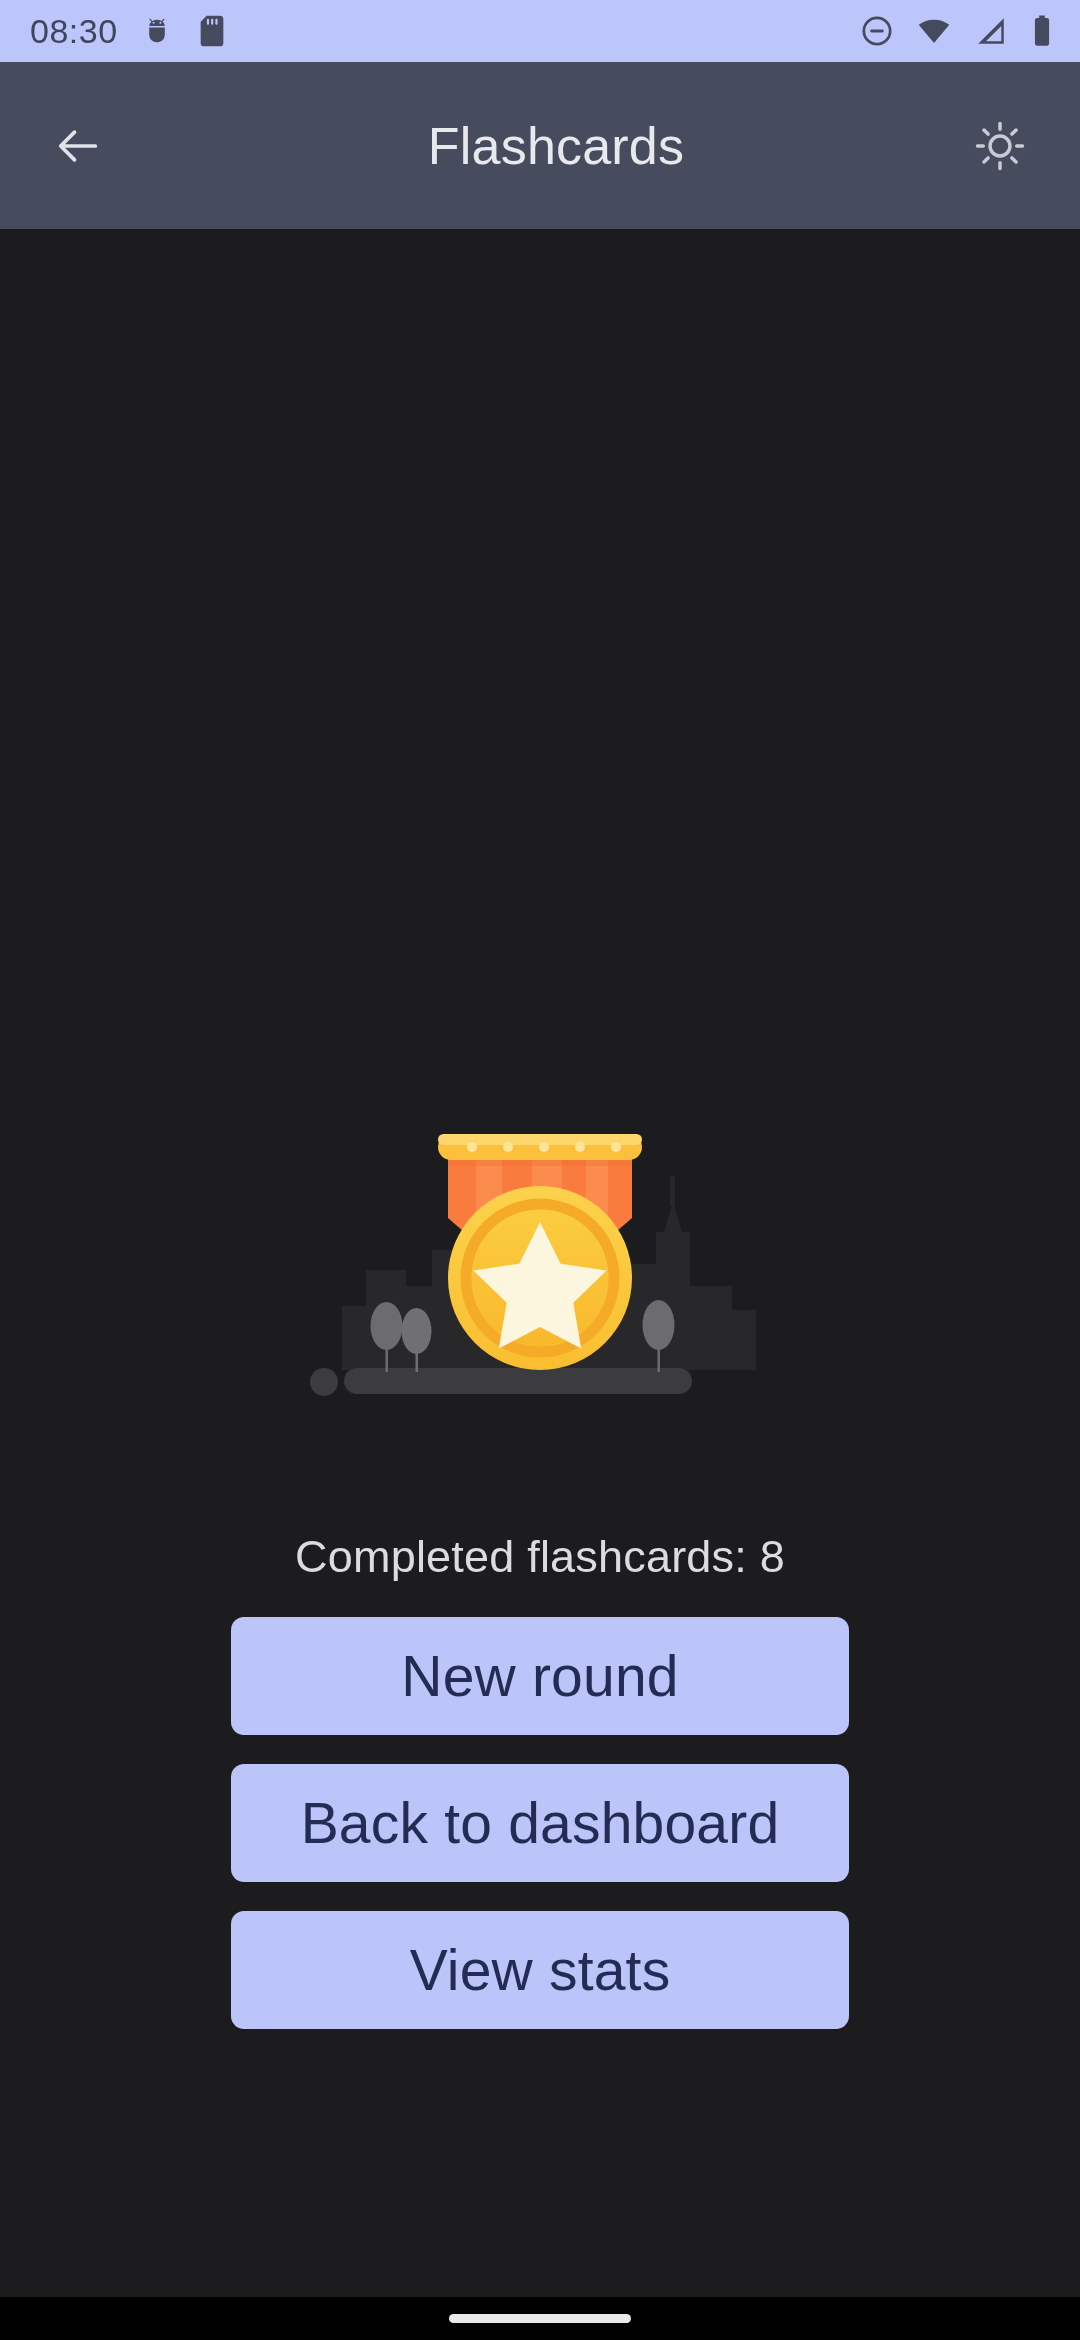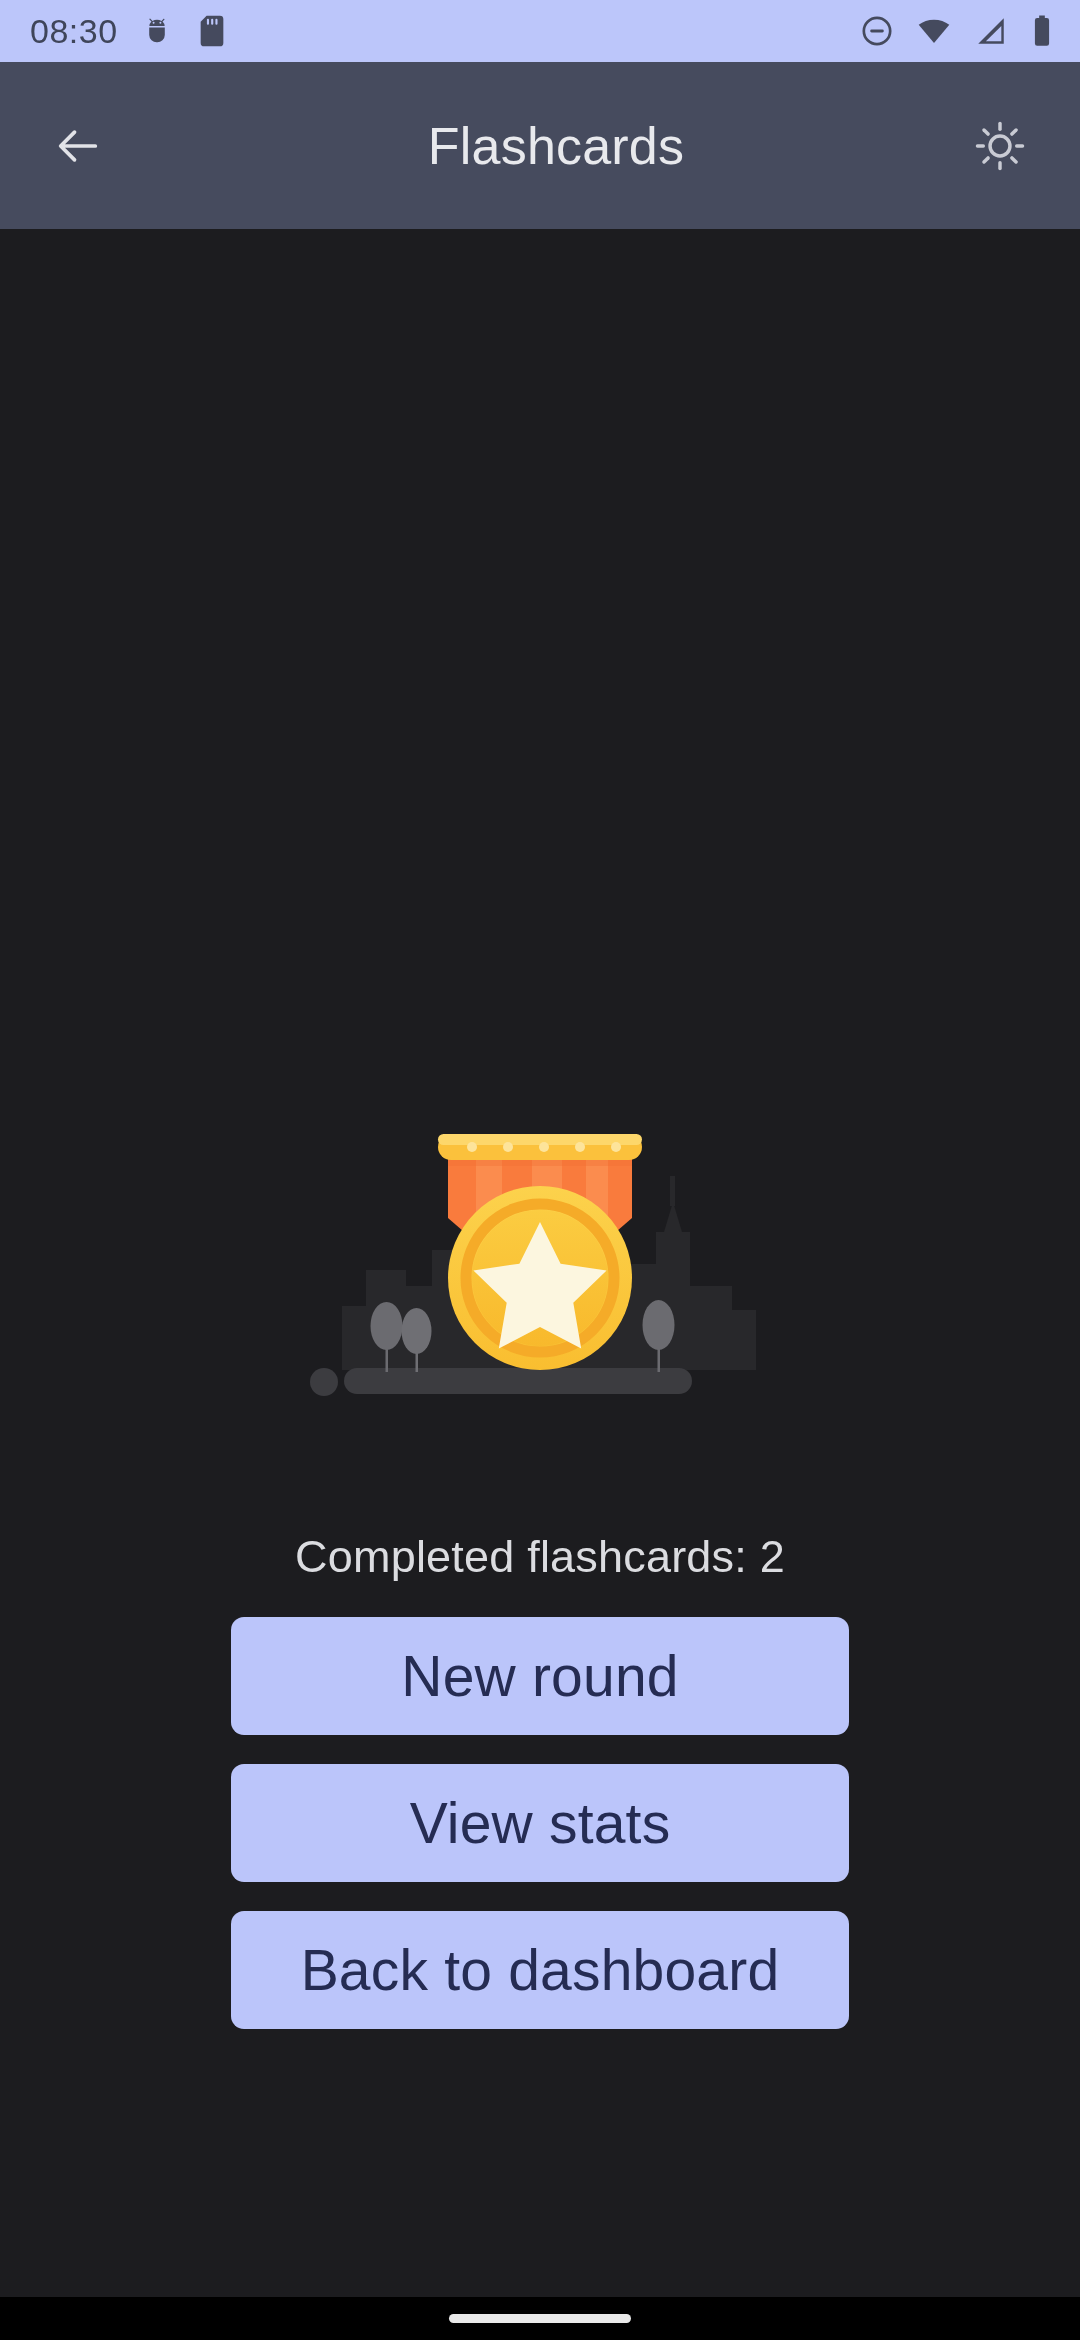--- a/index.html
+++ b/index.html
@@ -258,26 +258,26 @@
       </g>
 
       <g>
         <circle cx="260" cy="168" r="92" fill="url(#coinGrad)"></circle>
         <circle cx="260" cy="168" r="74" fill="none" stroke="#F5AB28" stroke-width="11"></circle>
         <circle cx="260" cy="168" r="68" fill="url(#faceGrad)"></circle>
         <path d="M260 112l20.6 41.7 46 6.7-33.3 32.4 7.9 45.8L260 217l-41.2 21.6 7.9-45.8-33.3-32.4 46-6.7z" fill="#FCF6DF"></path>
       </g>
     </svg>
 
-    <div id="completed-label">Completed flashcards: 2</div>
+    <div id="completed-label">Completed flashcards: 8</div>
 
     <div id="button-stack">
       <button class="action-button">New round</button>
+      <button class="action-button">Back to dashboard</button>
       <button class="action-button">View stats</button>
-      <button class="action-button">Back to dashboard</button>
     </div>
 
   </div>
 
   <div id="nav-bar">
     <div id="home-indicator"></div>
   </div>
 
 </div>
 

